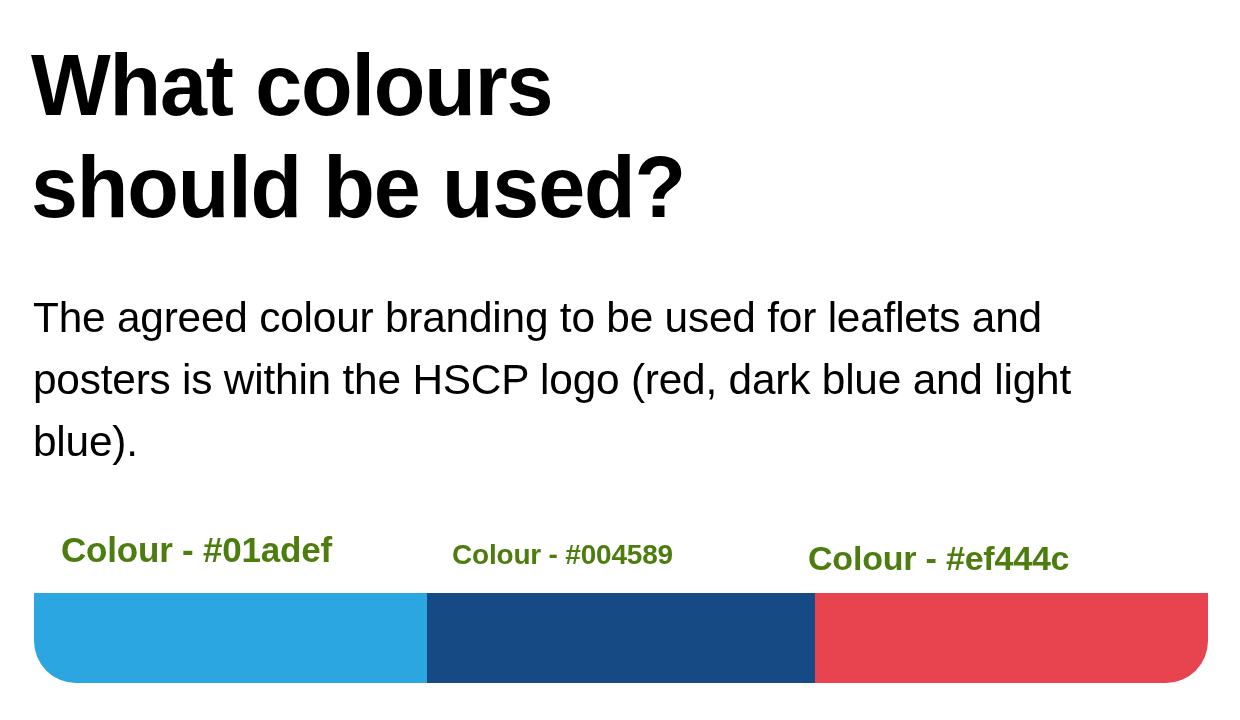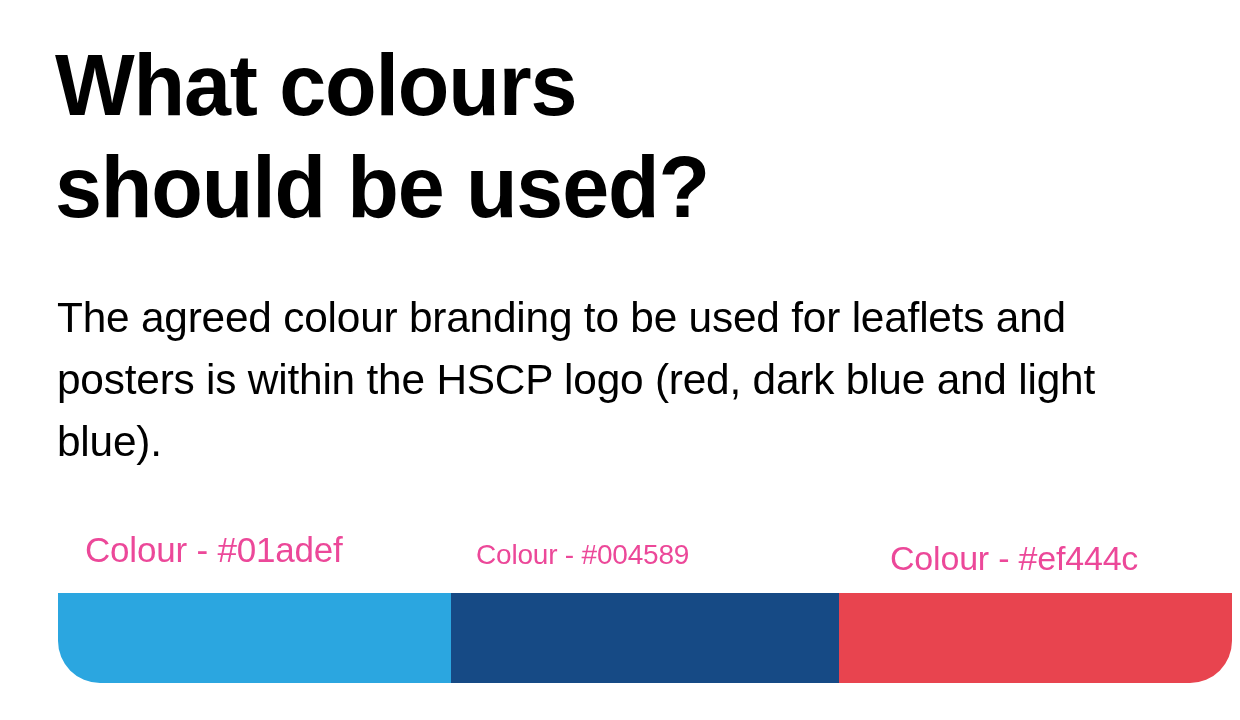--- a/index.html
+++ b/index.html
@@ -12,21 +12,20 @@
     background: #ffffff;
     font-family: "Liberation Sans", sans-serif;
     -webkit-font-smoothing: antialiased;
     overflow: hidden;
   }
   .slide {
     position: relative;
     width: 1204px;
     height: 720px;
     background: #ffffff;
-    margin-left: 24px;
   }
 
   
   .heading {
     position: absolute;
     left: 31px;
     top: 34px;
     width: 1000px;
     margin: 0;
     font-family: "Liberation Sans Narrow", "Liberation Sans", sans-serif;
@@ -62,27 +61,28 @@
     position: absolute;
     left: 34px;
     top: 530px;
     width: 1174px;
     height: 60px;
   }
   .swatch-label {
     position: absolute;
     font-family: "Liberation Sans", sans-serif;
     font-size: 34px;
-    color: #ec4899;
+    color: #4d7c0f;
     white-space: nowrap;
     letter-spacing: -0.2px;
+    font-weight: bold;
   }
   .swatch-label.light  { left: 27px;  top: 0px; font-size: 35px; }
   .swatch-label.dark   { left: 418px; top: 9px; font-size: 28px; }
-  .swatch-label.red    { left: 832px; top: 9px; font-size: 34px; text-align: right; }
+  .swatch-label.red    { left: 774px; top: 9px; font-size: 34px; text-align: right; }
 
   
   .colour-bar {
     position: absolute;
     left: 34px;
     top: 593px;
     width: 1174px;
     height: 90px;
     display: flex;
     overflow: hidden;

